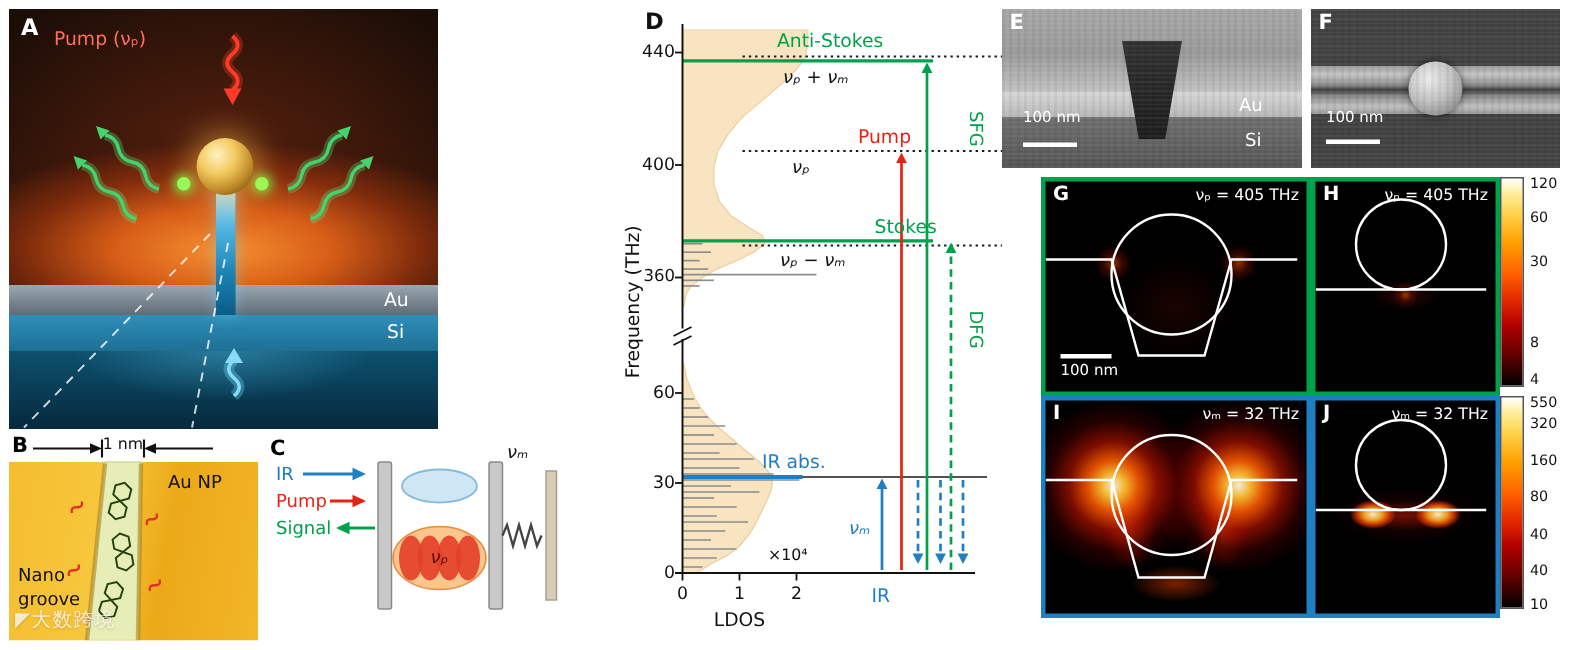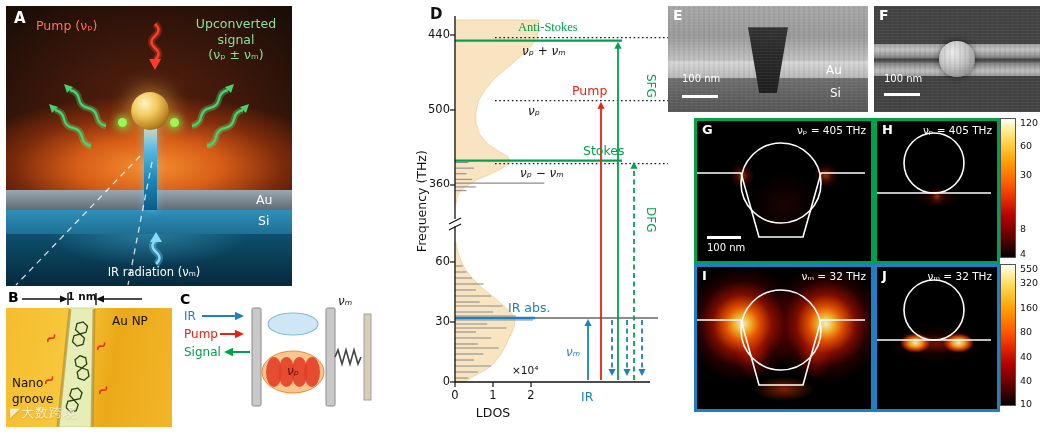--- a/index.html
+++ b/index.html
@@ -65,28 +65,22 @@
       <polygon points="150,226 144,236 156,236" fill="#86dcf8"></polygon>
     </g>
     <g stroke="rgba(255,255,255,.8)" stroke-width="1.3" stroke-dasharray="6 5">
       <line x1="134" y1="150" x2="10" y2="279"></line>
       <line x1="146" y1="156" x2="122" y2="279"></line>
     </g>
   </svg>
 
   <div class="plabel wh" style="left:8px;top:5px;font-size:15px">A</div>
   <div class="pa-lab" style="left:30px;top:12px;font-size:12.5px;color:#ff7058;font-weight:500">Pump (νₚ)</div>
-  <div class="pa-lab" style="left:176px;top:10px;width:108px;text-align:center;font-size:12.5px;color:#8be09b;font-weight:500">
-    <div>Upconverted</div>
-    <div>signal</div>
-    <div>(νₚ ± νₘ)</div>
-  </div>
   <div class="pa-lab wh" style="left:250px;top:186px;font-size:12.5px">Au</div>
   <div class="pa-lab wh" style="left:252px;top:207px;font-size:12.5px">Si</div>
-  <div class="pa-lab wh" style="left:58px;top:259px;width:180px;text-align:center;font-size:11.5px">IR radiation (νₘ)</div>
 </div>
 
 <div class="panel" style="left:6px;top:290px;width:166px;height:137px;background:#fff">
   <div class="abs" style="left:0;right:0;top:18px;bottom:0;background:linear-gradient(100deg,#f5bd2e 0%,#f7c73d 38%,#eba918 62%,#f2b629 100%)"></div>
   <svg class="abs" width="166" height="137" viewBox="0 0 166 137" style="left:0;top:0;z-index:4">
     <polygon points="64,18 88,18 86,137 52,137" fill="#e6edb6" stroke="#cdd98e" stroke-width="1"></polygon>
     <line x1="64" y1="19" x2="52" y2="137" stroke="rgba(165,115,10,.5)" stroke-width="3"></line>
     <line x1="88" y1="19" x2="86" y2="137" stroke="rgba(165,115,10,.5)" stroke-width="3"></line>
     <g fill="none" stroke="#23420f" stroke-width="1.3">
       <g transform="translate(74,44) rotate(14)">
@@ -111,21 +105,21 @@
     <g stroke="#111" stroke-width="1.4">
       <line x1="16" y1="9" x2="56" y2="9"></line>
       <line x1="136" y1="9" x2="96" y2="9"></line>
       <line x1="62" y1="3" x2="62" y2="15"></line>
       <line x1="90" y1="3" x2="90" y2="15"></line>
     </g>
     <polygon points="62,9 54,5.5 54,12.5" fill="#111"></polygon>
     <polygon points="90,9 98,5.5 98,12.5" fill="#111"></polygon>
   </svg>
   <div class="plabel" style="left:2px;top:0">B</div>
-  <div class="abs" style="left:58px;top:0;width:36px;text-align:center;font-size:10.5px;font-weight:bold;z-index:5">1 nm</div>
+  <div class="abs" style="left:58px;top:0;width:36px;text-align:center;font-size:10.5px;font-weight:normal;z-index:5">1 nm</div>
   <div class="abs" style="left:106px;top:24px;font-size:12px;z-index:5">Au NP</div>
   <div class="abs" style="left:6px;top:86px;font-size:12px;z-index:5">Nano</div>
   <div class="abs" style="left:6px;top:102px;font-size:12px;z-index:5">groove</div>
 </div>
 
 <div class="panel" style="left:178px;top:292px;width:194px;height:140px;background:#fff">
   <svg width="194" height="140" viewBox="0 0 194 140" class="abs" style="left:0;top:0">
     <g style="color: rgb(30, 127, 194);">
       <line x1="24" y1="24" x2="58" y2="24" stroke="currentColor" stroke-width="2"></line>
       <polygon points="66,24 57,19.8 57,28.2" fill="currentColor"></polygon>
@@ -225,33 +219,33 @@
       <path d="M212 376 L208.4 369 L215.6 369 Z" fill="#1E7FC2"></path>
       <line x1="227" y1="320" x2="227" y2="370" stroke="#1E7FC2" stroke-width="1.8" stroke-dasharray="5 3.5"></line>
       <path d="M227 376 L223.4 369 L230.6 369 Z" fill="#1E7FC2"></path>
       <line x1="242" y1="320" x2="242" y2="370" stroke="#1E7FC2" stroke-width="1.8" stroke-dasharray="5 3.5"></line>
       <path d="M242 376 L238.4 369 L245.6 369 Z" fill="#1E7FC2"></path>
     </svg>
   <div class="dlab" style="left:30px;top:6px;font-weight:bold;font-size:15px">D</div>
   <div class="dlab" style="left:-48px;top:194px;width:140px;text-align:center;transform:rotate(-90deg);font-size:12.5px">Frequency (THz)</div>
 
   <div class="dlab" style="left:22px;top:28px;width:28px;text-align:right;font-size:11.5px">440</div>
-  <div class="dlab" style="left:22px;top:103px;width:28px;text-align:right;font-size:11.5px">500</div>
+  <div class="dlab" style="left:22px;top:103px;width:28px;text-align:right;font-size:11.5px">400</div>
   <div class="dlab" style="left:22px;top:178px;width:28px;text-align:right;font-size:11px">360</div>
   <div class="dlab" style="left:22px;top:255px;width:28px;text-align:right;font-size:11.5px">60</div>
   <div class="dlab" style="left:22px;top:315px;width:28px;text-align:right;font-size:11.5px">30</div>
   <div class="dlab" style="left:22px;top:375px;width:28px;text-align:right;font-size:11.5px">0</div>
 
   <div class="dlab" style="left:50px;top:389px;width:10px;text-align:center;font-size:11.5px">0</div>
   <div class="dlab" style="left:88px;top:389px;width:10px;text-align:center;font-size:11.5px">1</div>
   <div class="dlab" style="left:126px;top:389px;width:10px;text-align:center;font-size:11.5px">2</div>
   <div class="dlab" style="left:112px;top:364px;font-size:10.5px">×10⁴</div>
   <div class="dlab" style="left:63px;top:406px;width:60px;text-align:center;font-size:12.5px">LDOS</div>
 
-  <div class="dlab" style="left: 118px; top: 20px; font-size: 12.5px; color: rgb(0, 161, 75); font-family: Liberation Serif, serif;">Anti-Stokes</div>
+  <div class="dlab" style="left: 118px; top: 20px; font-size: 12.5px; color: rgb(0, 161, 75);">Anti-Stokes</div>
   <div class="dlab math" style="left:122px;top:45px">νₚ + νₘ</div>
   <div class="dlab" style="left: 172px; top: 84px; font-size: 12.5px; color: rgb(229, 35, 19);">Pump</div>
   <div class="dlab math" style="left:128px;top:105px">νₚ</div>
   <div class="dlab" style="left: 142px; top: 144px; font-size: 12.5px; color: rgb(0, 161, 75); margin-left: 41px;">Stokes</div>
   <div class="dlab math" style="left:120px;top:167px">νₚ − νₘ</div>
   <div class="dlab" style="left: 108px; top: 301px; font-size: 12.5px; color: rgb(30, 127, 194);">IR abs.</div>
   <div class="dlab math" style="left: 166px; top: 346px; color: rgb(30, 127, 194);">νₘ</div>
   <div class="dlab" style="left: 181px; top: 390px; font-size: 12.5px; font-weight: 500; color: rgb(30, 127, 194);">IR</div>
   <div class="dlab vtext" style="left: 243px; top: 74px; color: rgb(0, 161, 75);">SFG</div>
   <div class="dlab vtext" style="left: 243px; top: 207px; color: rgb(0, 161, 75);">DFG</div>

